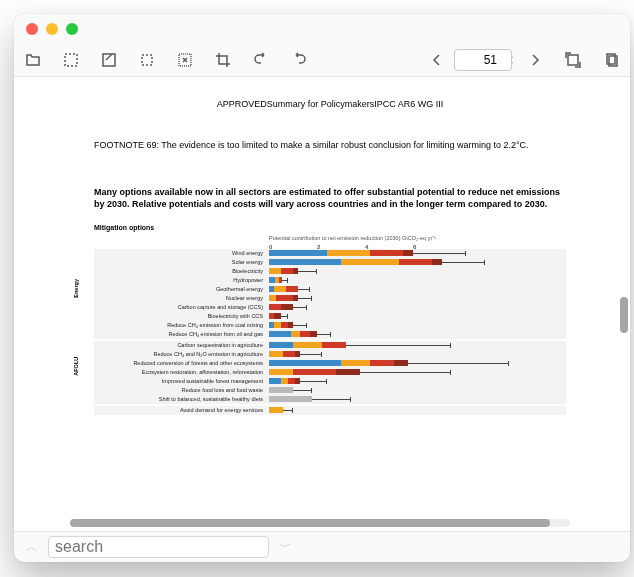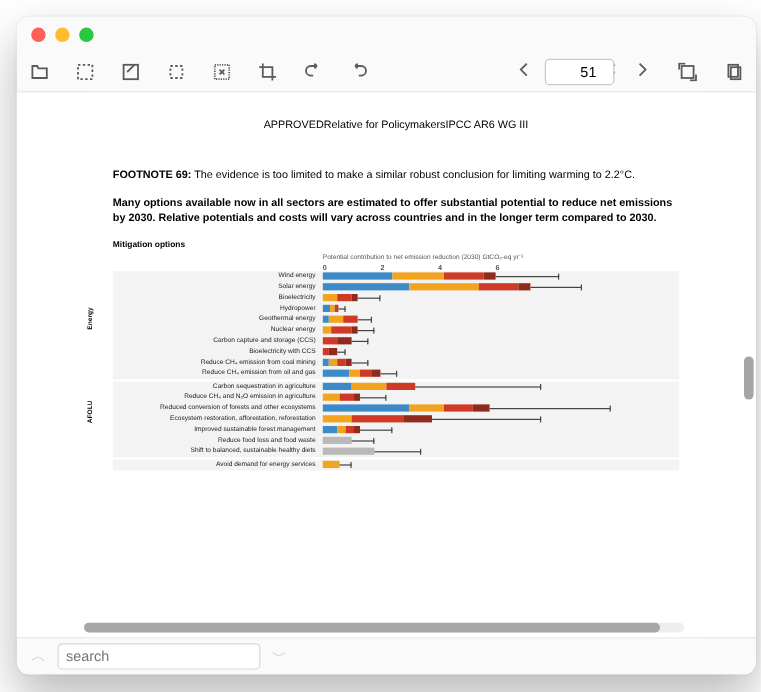--- a/index.html
+++ b/index.html
@@ -6,30 +6,30 @@
 body{font-family:-apple-system,BlinkMacSystemFont,"Helvetica Neue",Arial,sans-serif;background:#fff;width:634px;height:577px;overflow:hidden}
 .window{position:relative;width:616px;height:548px;margin:14px 14px 15px 14px;background:#fafafa;border-radius:10px;box-shadow:0 18px 40px rgba(0,0,0,.28),0 0 0 1px rgba(0,0,0,.04);display:flex;flex-direction:column}
 .titlebar{height:30px;display:flex;align-items:center;padding:0 12px;gap:8px}
 .traffic{display:flex;gap:8px}
 .dot{width:12px;height:12px;border-radius:50%}
 .r{background:#ff5f57}.y{background:#febc2e}.g{background:#28c840}
 .toolbar{height:32px;display:flex;align-items:center;padding:0 10px;gap:20px;color:#595959}
 .tbtn{width:18px;height:18px;display:flex;align-items:center;justify-content:center;cursor:pointer}
 .tbtn svg{width:16px;height:16px;stroke:#5a5a5a;stroke-width:1.5;fill:none}
 .spacer{flex:1}
-.navgrp{display:flex;align-items:flex-start;gap:8px}
+.navgrp{display:flex;align-items:center;gap:8px}
 .pagein{width:58px;height:22px;border:1px solid #c7c7c7;border-radius:4px;text-align:right;padding:0 14px 0 4px;font-size:12px;background:#fff;position:relative}
 .stepper{margin-left:-14px;width:12px;display:flex;flex-direction:column;gap:1px}
 .step{height:7px;width:10px;display:flex;align-items:center;justify-content:center;font-size:7px;color:#666;cursor:pointer}
 .viewer{flex:1;overflow:hidden;position:relative;background:#fff;border-top:1px solid #e5e5e5;border-bottom:1px solid #e5e5e5}
 .paper{position:absolute;top:0;left:56px;width:520px;min-height:480px;background:#fff}
 .phead{display:flex;justify-content:center;font-size:9px;padding:22px 22px 0}
 .body{padding:30px 24px 10px;font-size:9px;line-height:1.35}
-.fn b{font-weight:700}
-.key{font-weight:700;margin-top:13px;font-size:9px;line-height:1.3}
+.fn b{font-weight:400}
+.key{font-weight:700;margin-top:36px;font-size:9px;line-height:1.3}
 .mlabel{font-size:7px;font-weight:700;margin:12px 0 0}
 .charthdr{display:flex;font-size:6px;font-weight:700;margin-top:3px}
 .charthdr-l{width:175px}
 .axiswrap{position:relative;height:12px;font-size:5.5px;color:#555}
 .axistitle{position:absolute;left:0;top:0;font-weight:400}
 .ticks{position:absolute;left:0;top:8px;display:flex;font-size:6px}
 .tick{width:48px;text-align:left}
 .chart{font-size:5.5px}
 .grpbox{background:#f3f3f3;margin-top:2px;position:relative}
 .glabel{position:absolute;left:-14px;top:50%;transform:rotate(-90deg) translate(0,-50%);transform-origin:left;font-size:5.5px;font-weight:700}
@@ -38,21 +38,21 @@
 .bars{display:flex;height:6px;align-items:center;position:relative}
 .seg{height:6px}
 .b{background:#3d8ac9}.o{background:#f2a41e}.r2{background:#ce3a25}.dr{background:#8f2a1c}.gy{background:#b9b9b9}
 .whisk{height:1px;background:#444;position:relative}
 .whisk::after{content:"";position:absolute;right:0;top:-2px;width:1px;height:5px;background:#444}
 .hscroll{position:absolute;left:56px;bottom:4px;width:500px;height:8px}
 .hscroll .track{width:100%;height:8px;background:#eee;border-radius:4px}
 .hscroll .thumb{width:480px;height:8px;background:#a7a7a7;border-radius:4px;margin-top:-8px}
 .vscroll{position:absolute;right:2px;top:220px;width:8px;height:36px;background:#a5a5a5;border-radius:4px}
 .footer{height:30px;display:flex;align-items:center;padding:0 10px;gap:8px;font-size:12.5px;color:#6d6d6d}
-.srch{flex:0 0 152px;height:22px;border:1px solid #d7d7d7;border-radius:4px;padding:0 6px;font-size:12px;color:#aaa;background:#fff}
+.srch{flex:0 0 152px;height:22px;border:1px solid #d7d7d7;border-radius:4px;padding:0 6px;font-size:16px;color:#aaa;background:#fff}
 .chev{width:16px;height:16px;display:flex;align-items:center;justify-content:center;cursor:pointer}
 .chev.dis{opacity:.35}
 .status{flex:1;text-align:right;color:#555}
 </style>
 </head>
 <body>
 
 <div class="window">
   <div class="titlebar">
     <div class="traffic">
@@ -134,21 +134,21 @@
           <rect x="4" y="2" width="8" height="10"></rect>
           <rect x="6" y="4" width="8" height="10"></rect>
         </svg>
       </div>
   </div>
 
   <div class="viewer">
     <div class="paper">
       <div class="phead">
         <span>APPROVED</span>
-        <span>Relative for Policymakers</span>
+        <span>Summary for Policymakers</span>
         <span>IPCC AR6 WG III</span>
       </div>
       <div class="body">
         <div class="fn">
           <b>FOOTNOTE 69:</b> <span>The evidence is too limited to make a similar robust conclusion for limiting warming to 2.2°C.</span>
         </div>
         <div class="key">Many options available now in all sectors are estimated to offer substantial potential to reduce net emissions by 2030. Relative potentials and costs will vary across countries and in the longer term compared to 2030.</div>
         <div class="mlabel">Mitigation options</div>
         <div class="charthdr">
           <div class="charthdr-l"></div>

